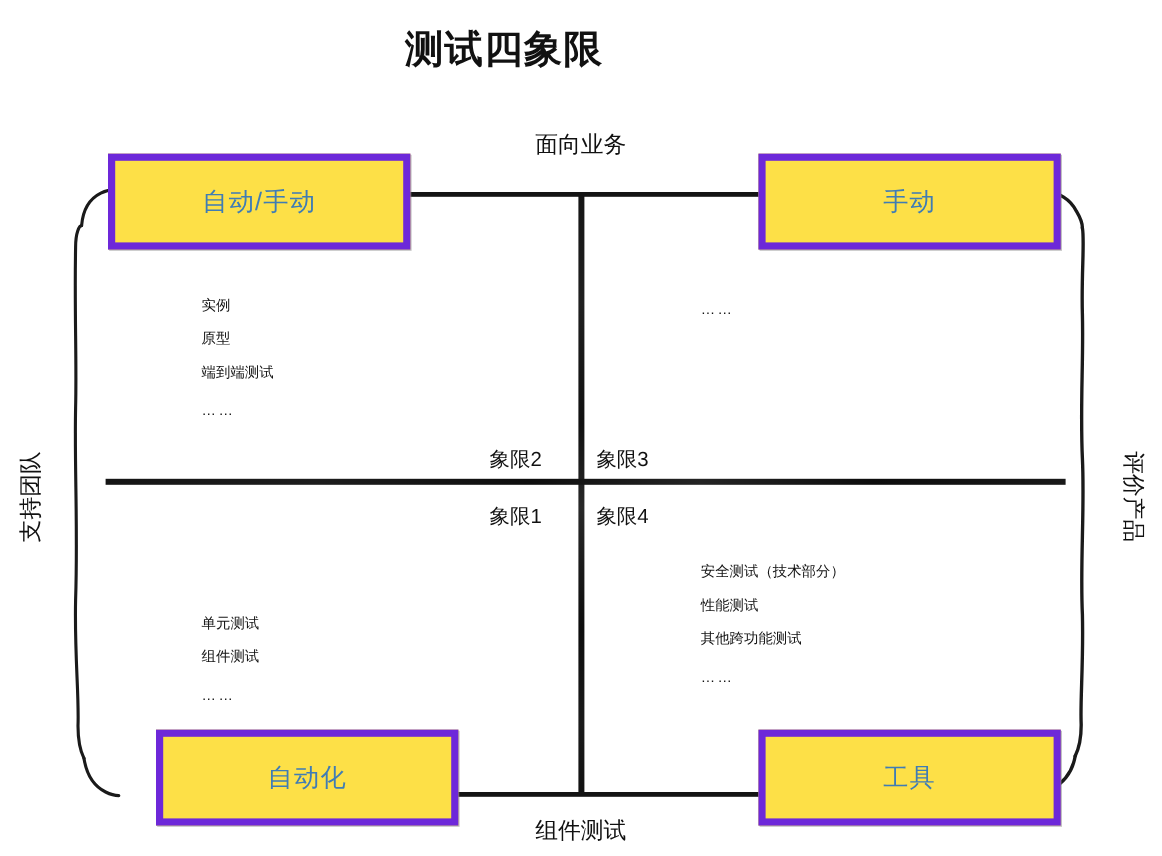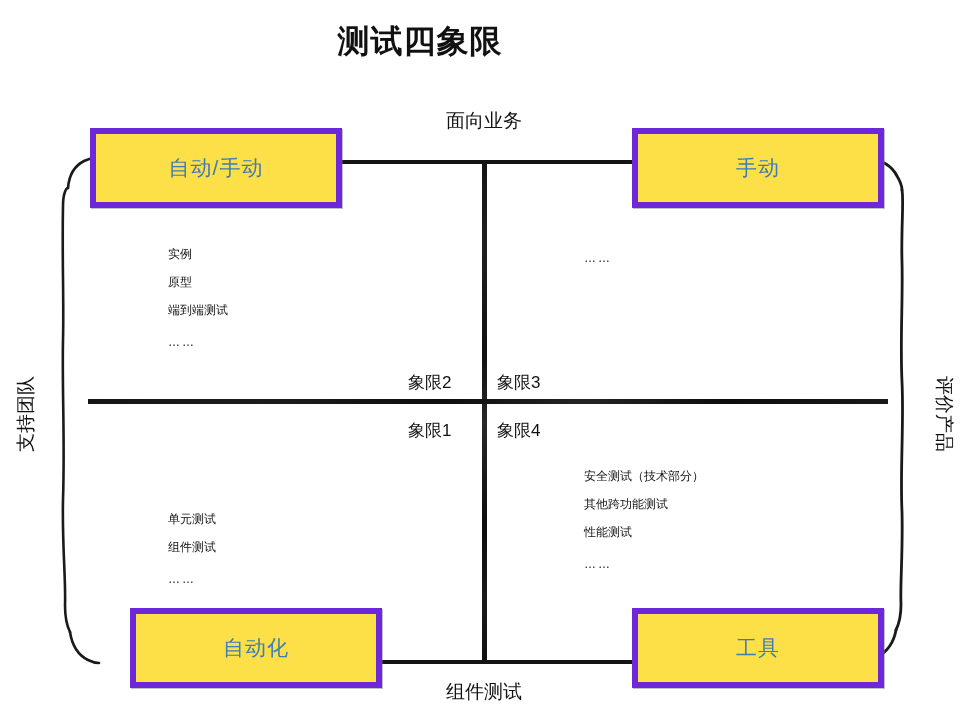--- a/index.html
+++ b/index.html
@@ -219,21 +219,21 @@
 </div>
 
 <div class="quadrant-items" id="q1-items">
   <span class="item">单元测试</span>
   <span class="item">组件测试</span>
   <span class="ellipsis">……</span>
 </div>
 
 <div class="quadrant-items" id="q4-items">
   <span class="item">安全测试（技术部分）</span>
+  <span class="item">性能测试</span>
   <span class="item">其他跨功能测试</span>
-  <span class="item">性能测试</span>
   <span class="ellipsis">……</span>
 </div>
 
 <div class="quadrant-tag" id="tag-q2">象限2</div>
 <div class="quadrant-tag" id="tag-q3">象限3</div>
 <div class="quadrant-tag" id="tag-q1">象限1</div>
 <div class="quadrant-tag" id="tag-q4">象限4</div>
 
 </body></html>

